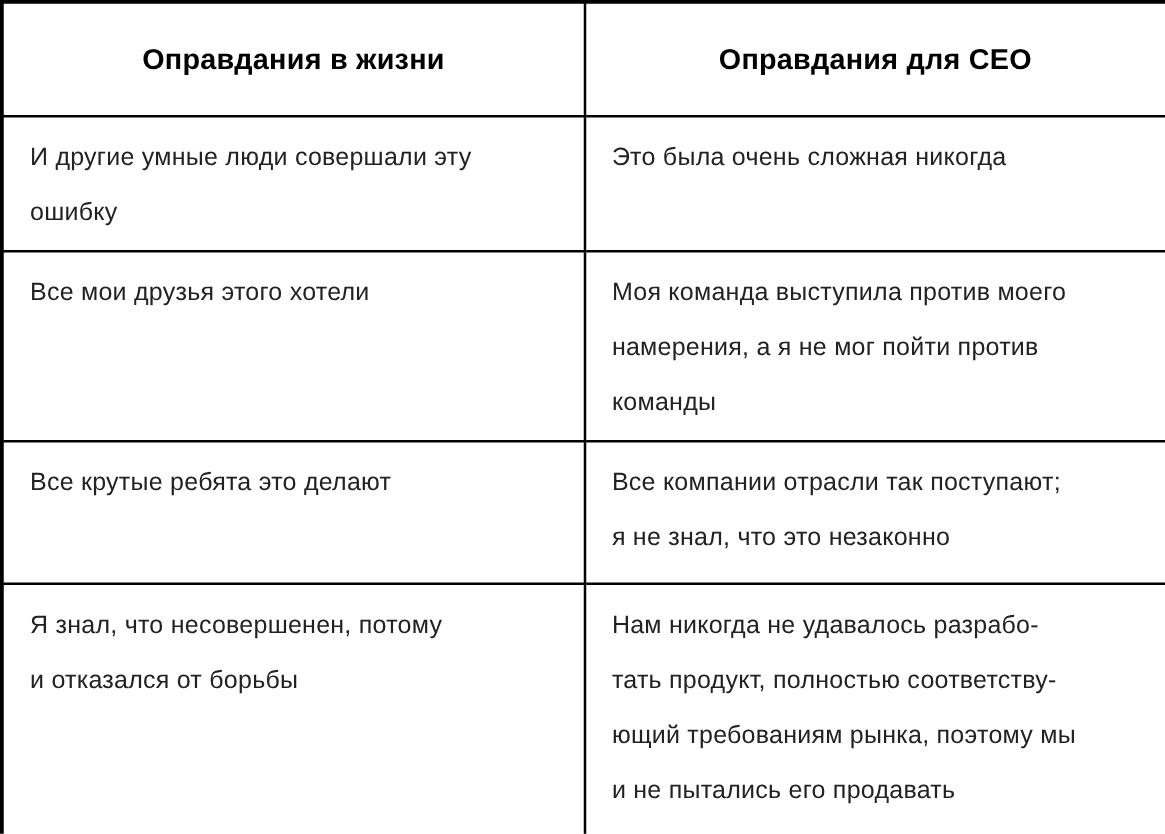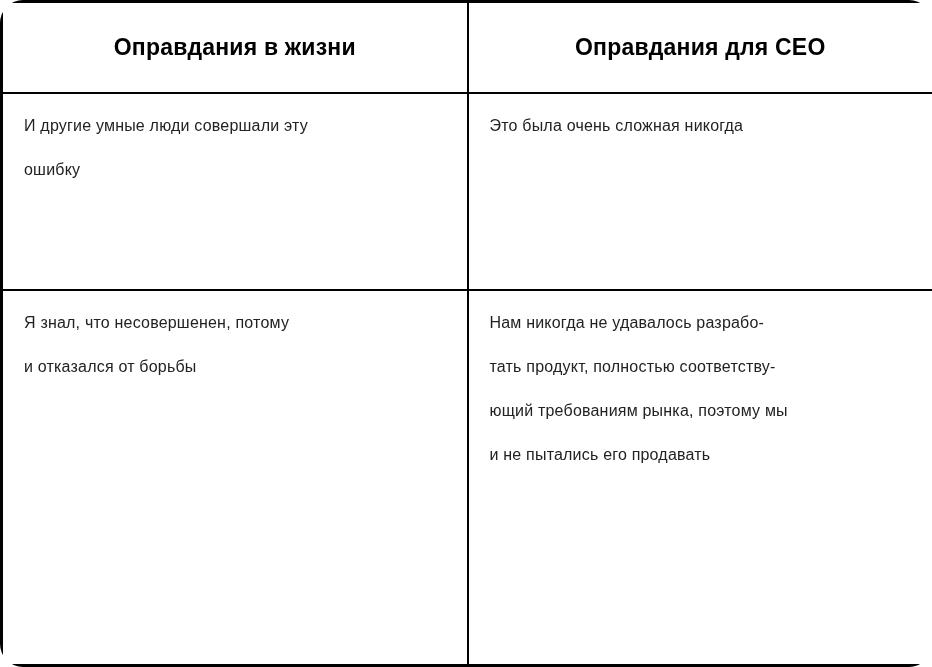--- a/index.html
+++ b/index.html
@@ -6,21 +6,20 @@
     margin: 0;
     padding: 0;
     background: #ffffff;
   }
   .page {
     width: 932px;
     height: 667px;
     box-sizing: border-box;
     background: #be185d;
     overflow: hidden;
-    border-radius: 23px;
   }
   table.excuses {
     width: 932px;
     height: 667px;
     border-collapse: collapse;
     table-layout: fixed;
     box-sizing: border-box;
     background: #ffffff;
     font-family: "Liberation Sans", "DejaVu Sans", sans-serif;
   }
@@ -33,21 +32,21 @@
   th.hdr {
     font-size: 23px;
     font-weight: bold;
     color: #000000;
     text-align: center;
     vertical-align: middle;
     padding: 0 10px;
     letter-spacing: 0.2px;
   }
   td.cell {
-    font-size: 16px;
+    font-size: 20px;
     font-weight: normal;
     color: #222222;
     line-height: 44px;
     vertical-align: top;
     padding: 10px 18px 8px 21px;
     white-space: pre-line;
     letter-spacing: 0.2px;
   }
   tr.r-header { height: 91px; }
   tr.r-0 { height: 95px; }
@@ -69,20 +68,31 @@
         <th class="hdr">Оправдания в жизни</th>
         <th class="hdr">Оправдания для CEO</th>
       </tr>
     </thead>
     <tbody>
       <tr class="r-0">
         <td class="cell">И другие умные люди совершали эту
 ошибку</td>
         <td class="cell">Это была очень сложная никогда</td>
       </tr>
+      <tr class="r-1">
+        <td class="cell">Все мои друзья этого хотели</td>
+        <td class="cell">Моя команда выступила против моего
+намерения, а я не мог пойти против
+команды</td>
+      </tr>
+      <tr class="r-2">
+        <td class="cell">Все крутые ребята это делают</td>
+        <td class="cell">Все компании отрасли так поступают;
+я не знал, что это незаконно</td>
+      </tr>
       <tr class="r-3">
         <td class="cell">Я знал, что несовершенен, потому
 и отказался от борьбы</td>
         <td class="cell">Нам никогда не удавалось разрабо-
 тать продукт, полностью соответству-
 ющий требованиям рынка, поэтому мы
 и не пытались его продавать</td>
       </tr>
     </tbody>
   </table>

